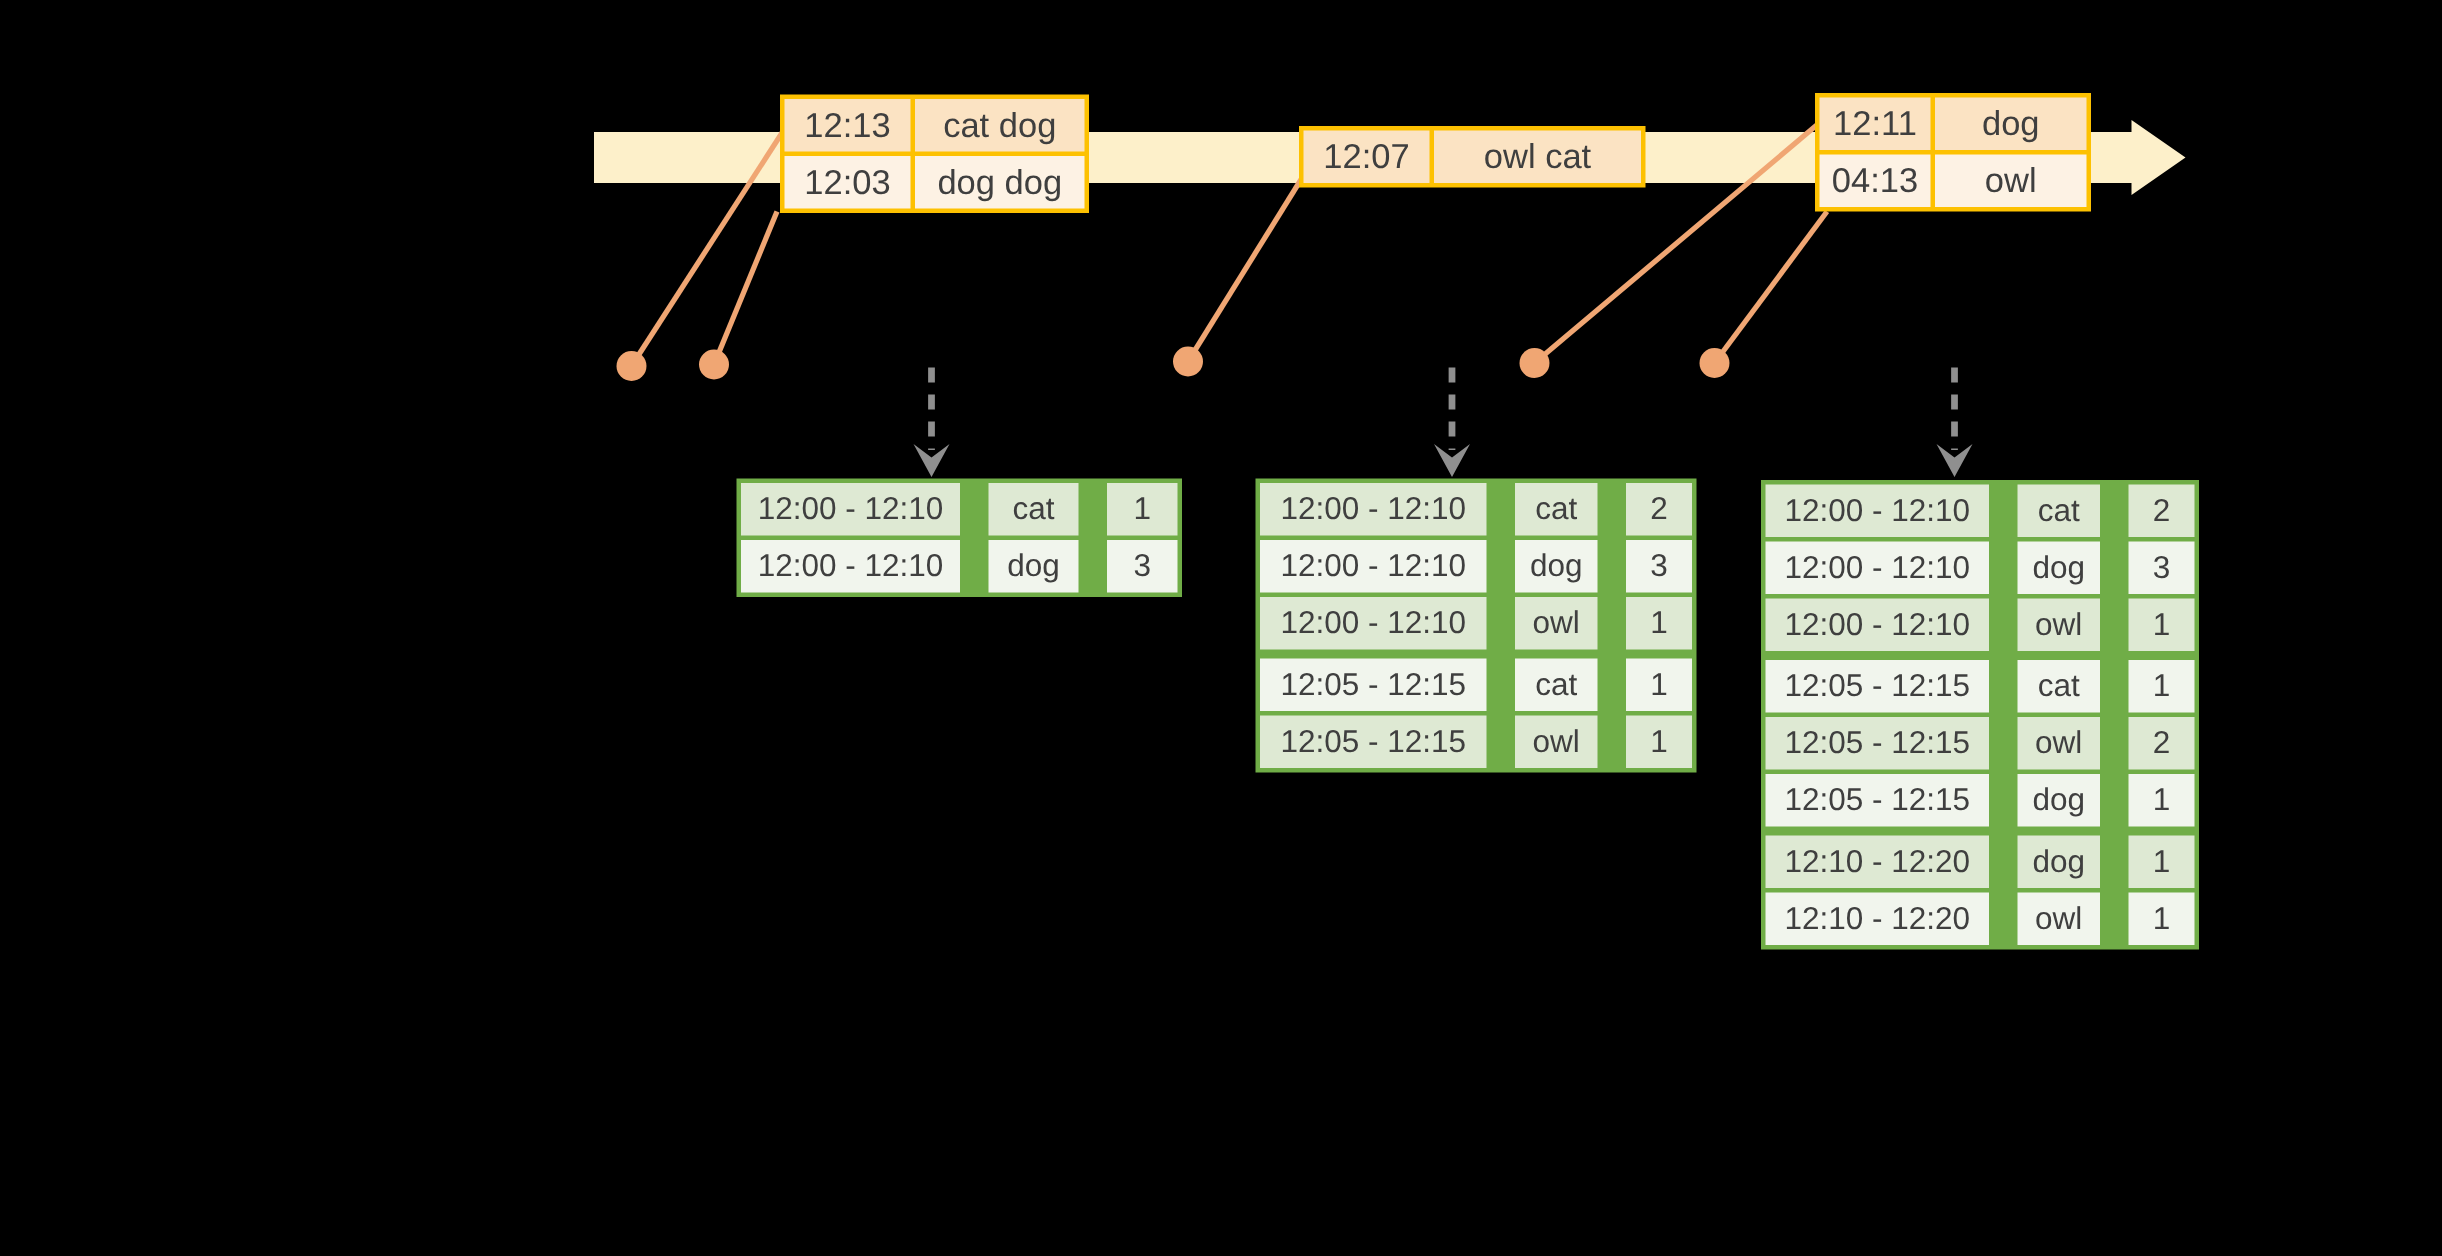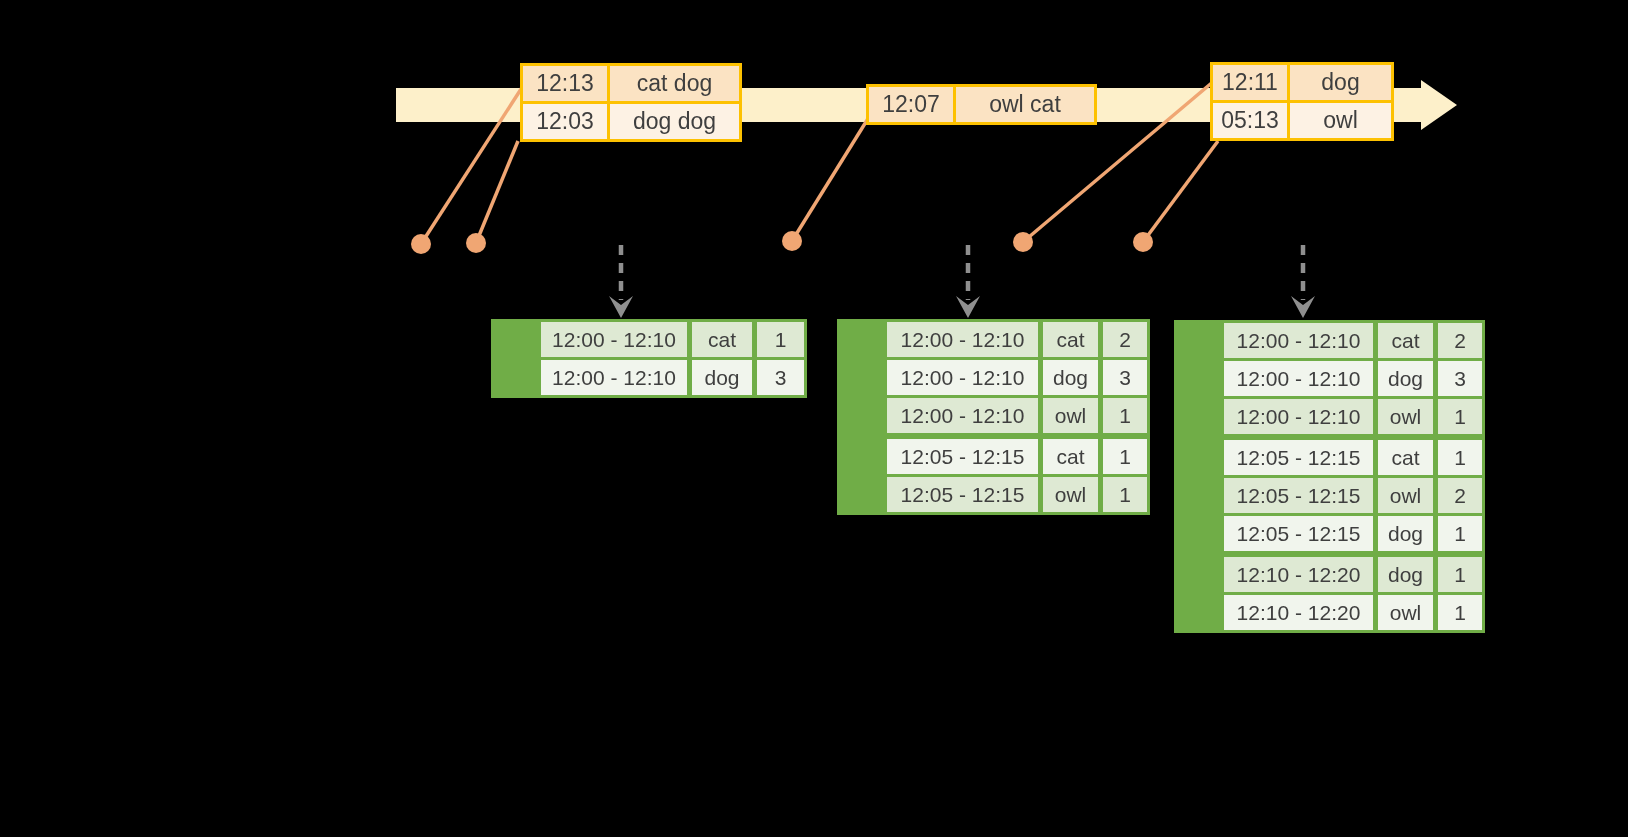--- a/index.html
+++ b/index.html
@@ -16,32 +16,32 @@
     background:var(--event-border,#fdc101);padding:3px;box-sizing:border-box;
   }
   .erow{display:flex;gap:3px;}
   .erow .cell{
     height:35px;display:flex;align-items:center;justify-content:center;
     font-size:23px;line-height:35px;
   }
   .erow.shade-a .cell{background:var(--event-row-a,#fbe3c3);}
   .erow.shade-b .cell{background:var(--event-row-b,#fdf2e4);}
   .t1{left:520px;top:63px;}
-  .t1 .etime{width:84px;} .t1 .ewords{width:129px;}
+  .t1 .etime{width:84px;} .t1 .ewords{width:113px;}
   .t2{left:866px;top:84px;text-align:center;}
   .t2 .etime{width:84px;} .t2 .ewords{width:138px;}
   .t3{left:1210px;top:62px;}
   .t3 .etime{width:74px;} .t3 .ewords{width:101px;}
 
   
   .rtable{
     position:absolute;display:flex;flex-direction:column;gap:3px;
     background:var(--result-border,#70ad47);padding:3px;box-sizing:border-box;
   }
-  .rrow{display:flex;gap:5px;margin-left:47px;}
+  .rrow{display:flex;gap:19px;}
   .rrow.group-start{margin-top:3px;}
   .rrow .cell{
     height:35px;display:flex;align-items:center;justify-content:center;
     font-size:21px;line-height:35px;
   }
   .rrow.shade-a .cell{background:var(--result-row-a,#dee9d3);}
   .rrow.shade-b .cell{background:var(--result-row-b,#f1f5ed);}
   .g1{left:491px;top:319px;}
   .g1 .win{width:146px;} .g1 .word{width:60px;} .g1 .cnt{width:47px;}
   .g2{left:837px;top:319px;}
@@ -99,21 +99,21 @@
       <div class="cell ewords">owl cat</div>
     </div>
   </div>
 
   <div class="etable t3">
     <div class="erow shade-a">
       <div class="cell etime">12:11</div>
       <div class="cell ewords">dog</div>
     </div>
     <div class="erow shade-b">
-      <div class="cell etime">05:13</div>
+      <div class="cell etime">04:13</div>
       <div class="cell ewords">owl</div>
     </div>
   </div>
 
   <div class="rtable g1">
     <div class="rrow shade-a">
       <div class="cell win">12:00 - 12:10</div>
       <div class="cell word">cat</div>
       <div class="cell cnt">1</div>
     </div>

